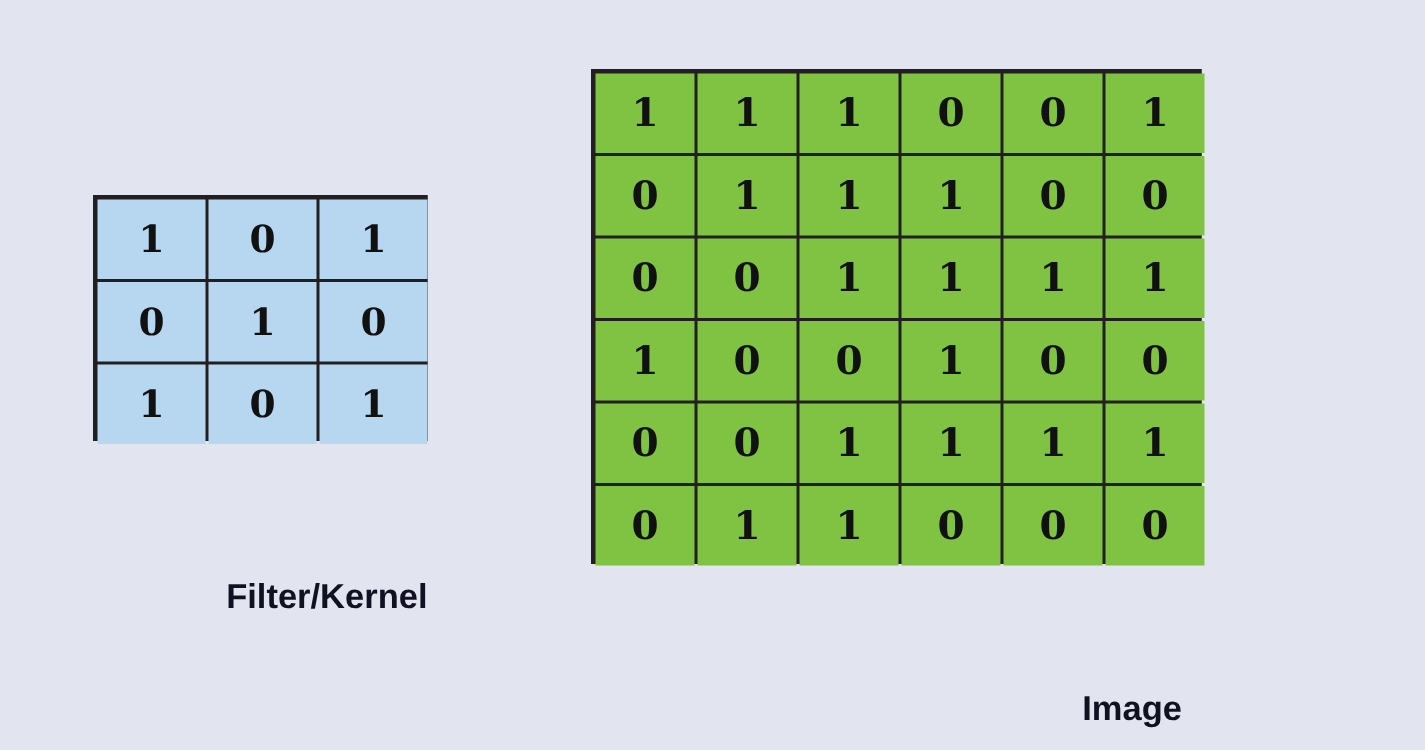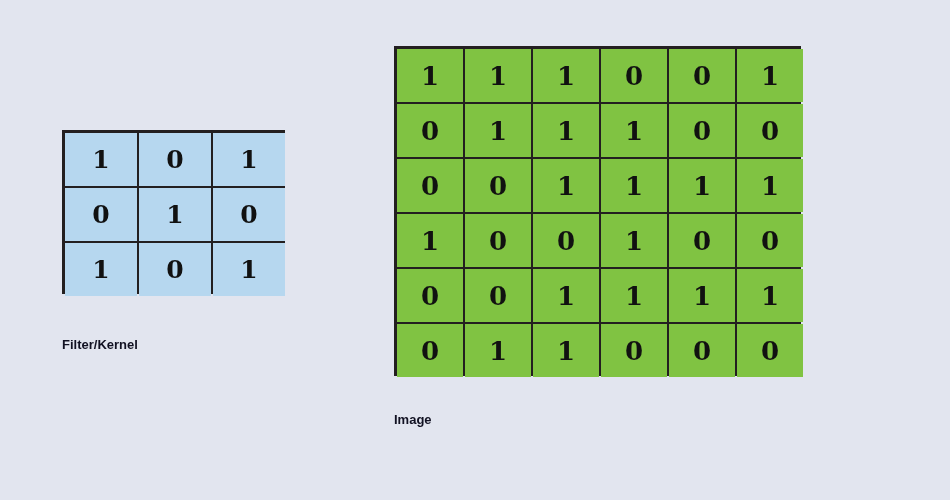--- a/index.html
+++ b/index.html
@@ -74,33 +74,34 @@
   #image-grid .cell {
     background: #80c342;
     font-size: 26px;
   }
 
   
   .caption {
     position: absolute;
     font-family: "Liberation Sans", sans-serif;
     font-weight: bold;
-    font-size: 13px;
+    font-size: 23px;
     color: #111122;
-    text-align: left;
+    text-align: right;
     user-select: none;
     white-space: nowrap;
+    margin-top: 47px;
   }
   #filter-caption {
     left: 62px;
     top: 337px;
     width: 223px;
   }
   #image-caption {
-    left: 394px;
+    left: 381px;
     top: 412px;
     width: 407px;
   }
 </style>
 </head>
 <body>
 
 <div class="canvas">
 
   <div class="grid-block" id="filter-block">

